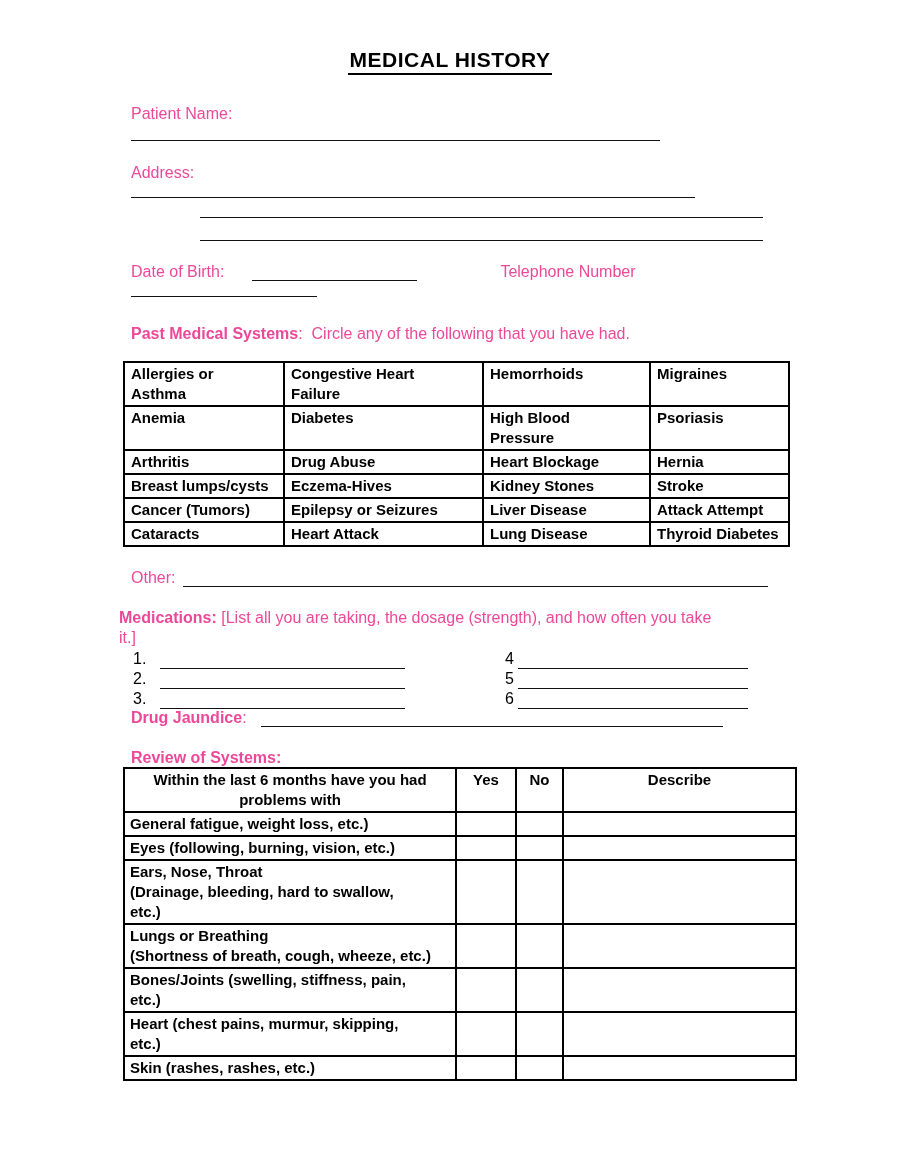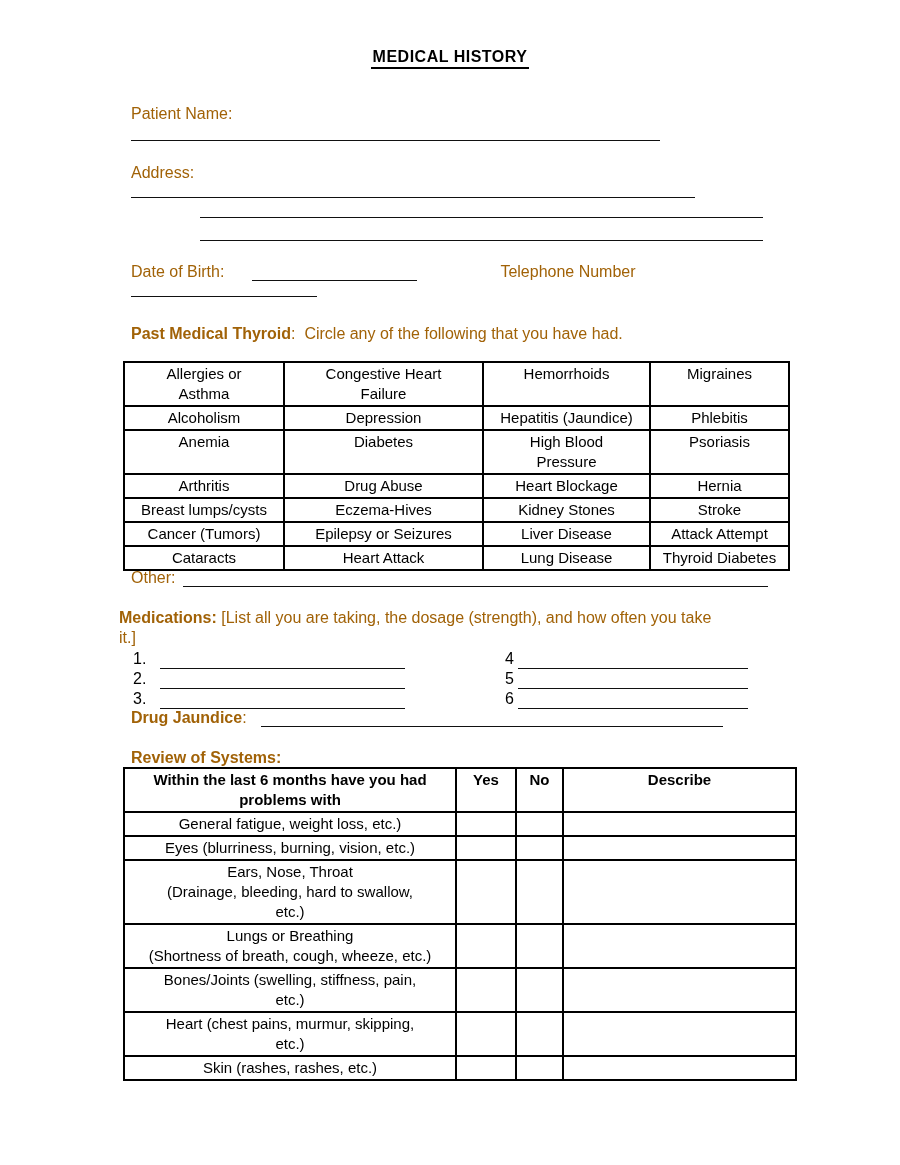--- a/index.html
+++ b/index.html
@@ -10,28 +10,28 @@
     width: 900px;
   }
   .page {
     position: relative;
     width: 900px;
     height: 1165px;
     background: #ffffff;
     overflow: hidden;
   }
   .abs { position: absolute; }
-  .lbl { font-size: 16px; line-height: 20px; color: #a16207; }
+  .lbl { font-size: 16px; line-height: 20px; color: #ec4899; }
   .bold { font-weight: bold; }
 
   
   .title-wrap { top: 48px; left: 0; width: 900px; text-align: center; }
   .title {
     display: inline-block;
-    font-size: 16px;
+    font-size: 21px;
     font-weight: bold;
     letter-spacing: 0.5px;
     border-bottom: 2.5px solid #000;
     padding: 0 2px 1px 2px;
   }
 
   
   .hline {
     position: absolute;
     border-top: 1.6px solid #111;
@@ -54,22 +54,22 @@
 
   
   table { border-collapse: collapse; table-layout: fixed; }
   .grid-table td, .grid-table th {
     border: 2px solid #000;
     font-size: 15px;
     line-height: 20px;
     padding: 1px 6px;
     vertical-align: top;
     white-space: pre-line;
-    font-weight: normal;
-    text-align: center;
+    font-weight: bold;
+    text-align: left;
   }
   .pmh-table { width: 665px; }
   .ros-table { width: 672px; }
   .ros-table th {
     font-weight: bold;
     text-align: center;
     padding: 1px 4px;
   }
   .ros-table td { padding: 1px 5px; }
 
@@ -100,44 +100,38 @@
 
   <div class="abs flex-row" style="left:131px; top:262px;gap:20px;">
     <span class="lbl" style="margin-right:8px;">Date of Birth:</span>
     <span class="iline" style="width:165px;"></span>
     <span style="display:inline-block; width:43px;"></span>
     <span class="lbl">Telephone Number</span>
   </div>
   <div class="hline" style="left:131px; top:296px; width:186px;"></div>
 
   <div class="abs lbl" style="left:131px; top:324px;">
-    <span class="bold">Past Medical Thyroid</span><span class="pre">:  Circle any of the following that you have had.</span>
+    <span class="bold">Past Medical Systems</span><span class="pre">:  Circle any of the following that you have had.</span>
   </div>
 
   <table class="grid-table pmh-table abs" style="left:123px; top:361px;">
     <colgroup>
         <col style="width:160px">
         <col style="width:199px">
         <col style="width:167px">
         <col style="width:139px">
       </colgroup>
     <tbody>
       <tr>
         <td>Allergies or
 Asthma</td>
         <td>Congestive Heart
 Failure</td>
         <td>Hemorrhoids</td>
         <td>Migraines</td>
-      </tr>
-      <tr>
-        <td>Alcoholism</td>
-        <td>Depression</td>
-        <td>Hepatitis (Jaundice)</td>
-        <td>Phlebitis</td>
       </tr>
       <tr>
         <td>Anemia</td>
         <td>Diabetes</td>
         <td>High Blood
 Pressure</td>
         <td>Psoriasis</td>
       </tr>
       <tr>
         <td>Arthritis</td>
@@ -225,21 +219,21 @@
       </tr>
     </thead>
     <tbody>
       <tr>
         <td>General fatigue, weight loss, etc.)</td>
         <td></td>
         <td></td>
         <td></td>
       </tr>
       <tr>
-        <td>Eyes (blurriness, burning, vision, etc.)</td>
+        <td>Eyes (following, burning, vision, etc.)</td>
         <td></td>
         <td></td>
         <td></td>
       </tr>
       <tr>
         <td>Ears, Nose, Throat
 (Drainage, bleeding, hard to swallow,
 etc.)</td>
         <td></td>
         <td></td>

